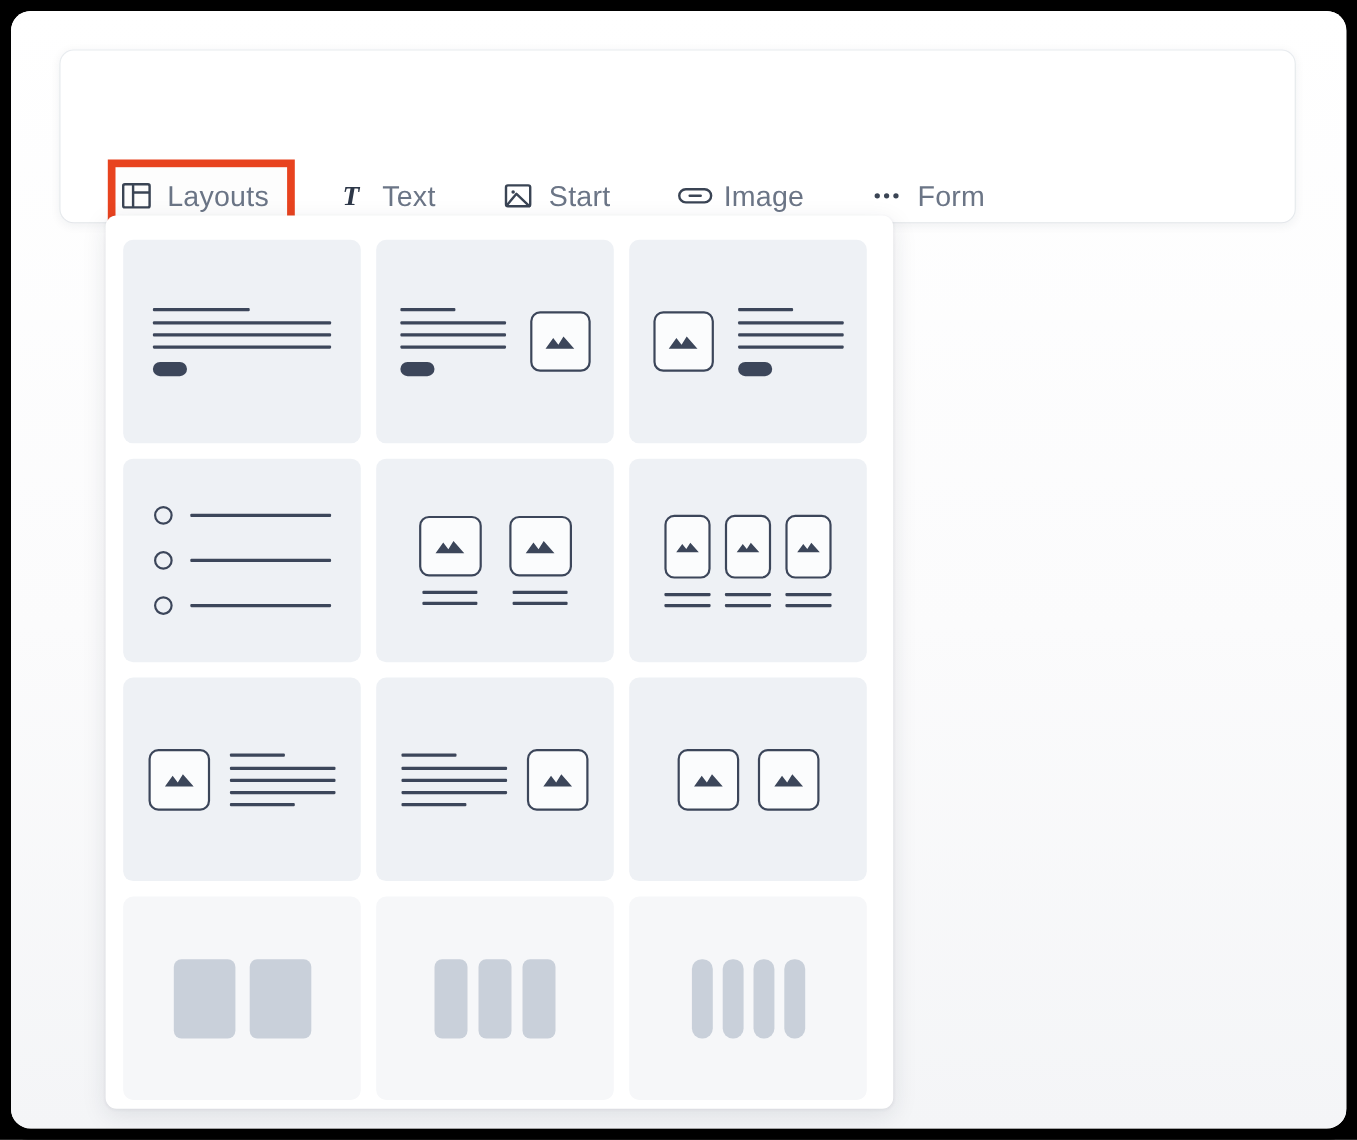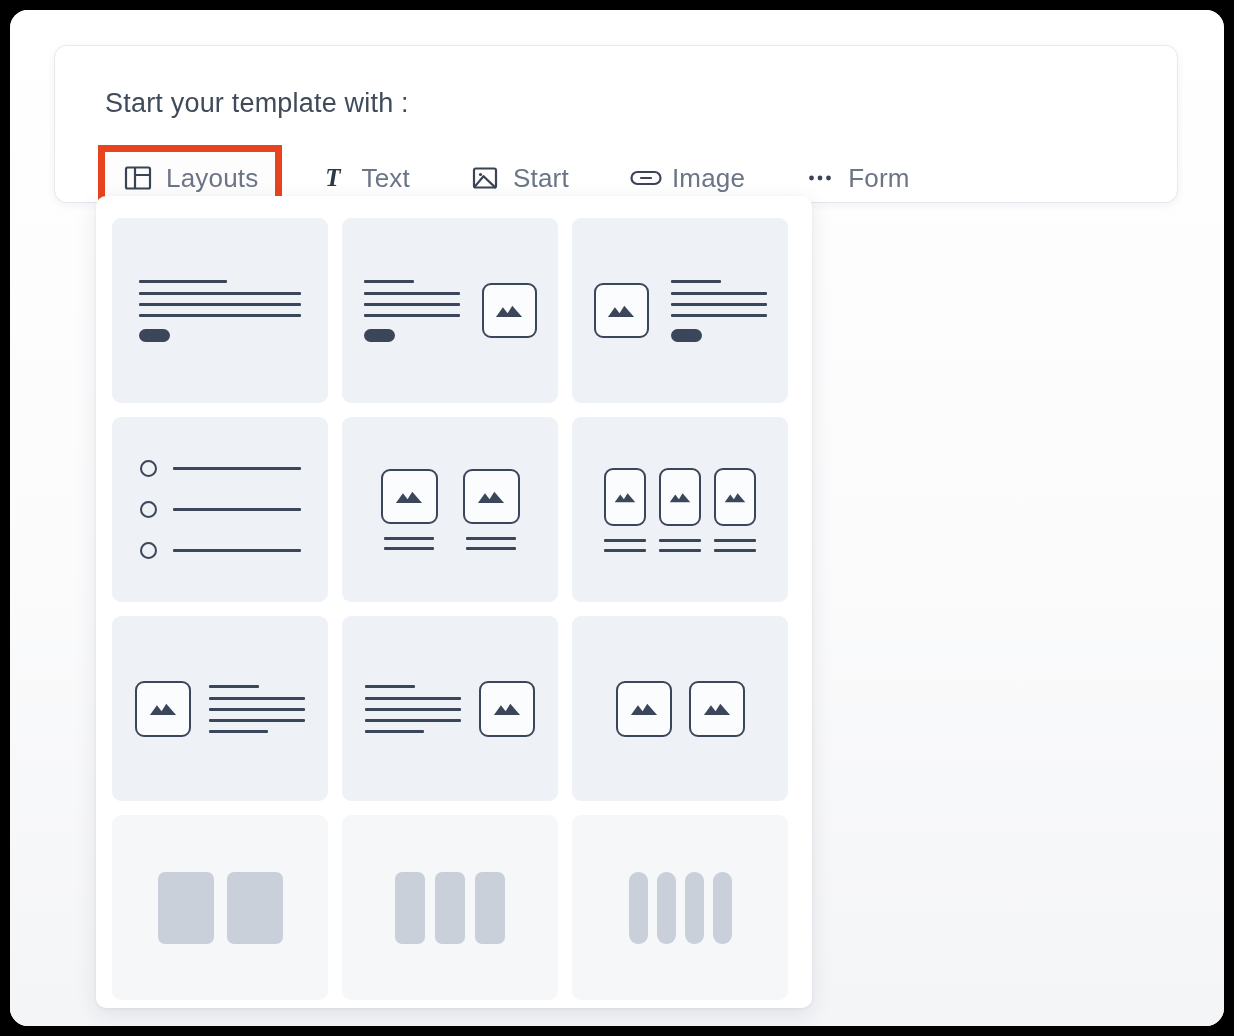--- a/index.html
+++ b/index.html
@@ -76,21 +76,21 @@
     display: flex;
     align-items: center;
     gap: 13px;
     height: 52px;
     padding: 0 17px;
     cursor: pointer;
     background: transparent;
     border: none;
     white-space: nowrap;
   }
-  .tool:first-child { padding-left: 18px; }
+  .tool:first-child { padding-left: 4px; }
   .tool + .tool { margin-left: 26px; }
 
   .tool-label {
     font-size: 26px;
     color: #6b7586;
     letter-spacing: .2px;
   }
 
   .tool-ico {
     width: 30px;
@@ -216,21 +216,20 @@
 </style>
 </head>
 <body>
 
 <div id="frame">
   <div id="canvas">
     <div id="backdrop"></div>
 
     <div id="header-card"></div>
 
-    <div id="header-title">Start your template with :</div>
 
     <div id="toolbar">
 
       <div class="tool" id="tool-layouts">
         <span class="tool-ico">
           <svg viewBox="0 0 30 30" width="30" height="30" fill="none" stroke="currentColor" stroke-width="2.2">
             <rect x="3" y="4.5" width="24" height="21" rx="1.5"></rect>
             <line x1="12" y1="4.5" x2="12" y2="25.5"></line>
             <line x1="12" y1="12" x2="27" y2="12"></line>
           </svg>

